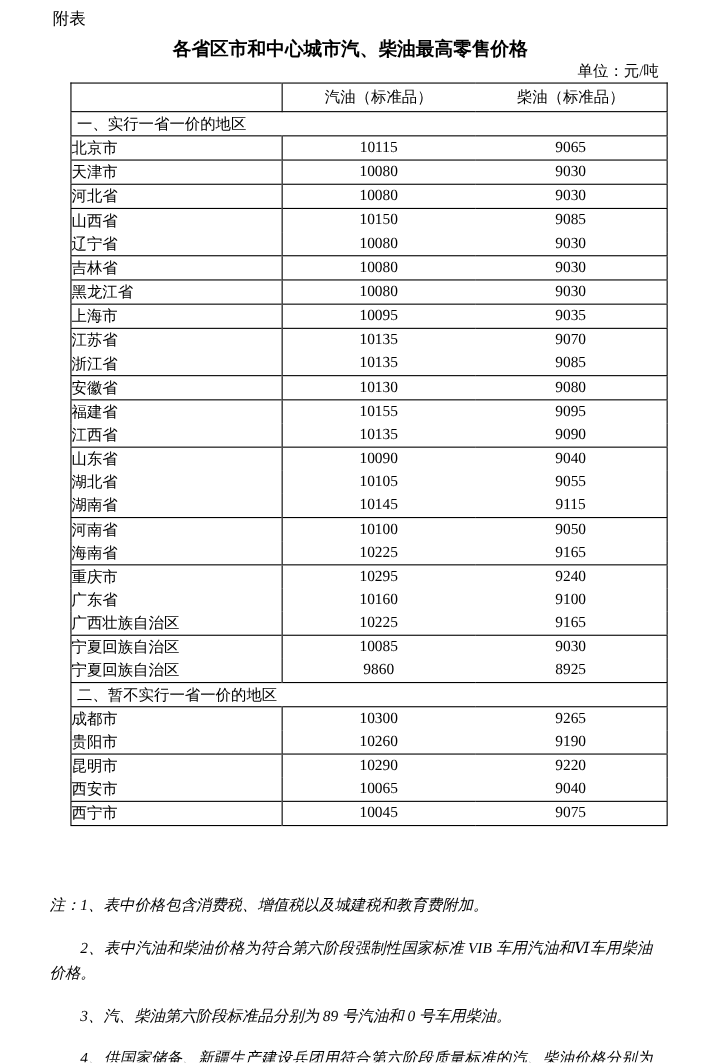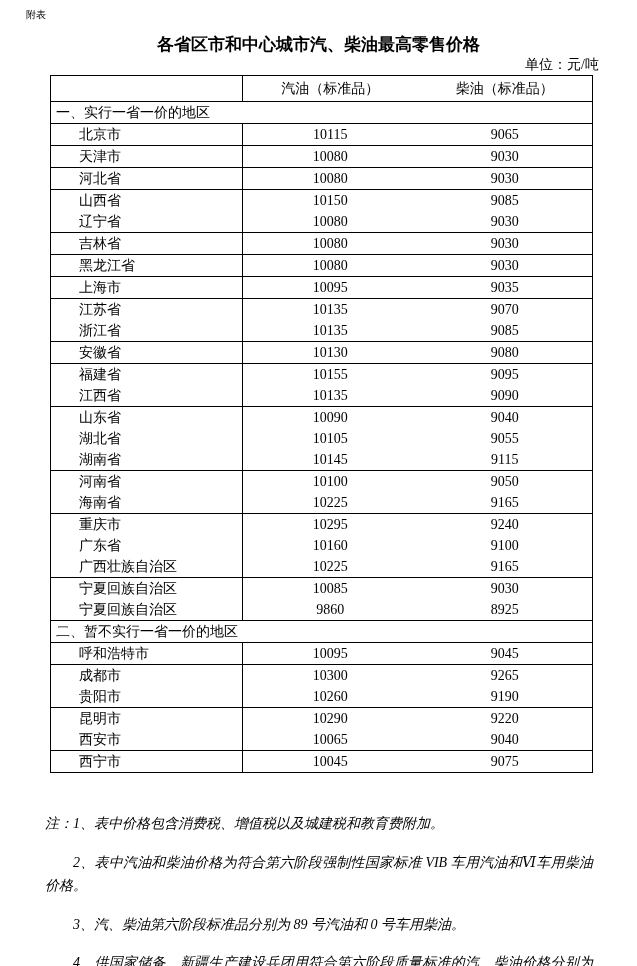--- a/index.html
+++ b/index.html
@@ -11,63 +11,63 @@
     position: relative;
     width: 637px;
     height: 966px;
     background: #ffffff;
     color: #000000;
     font-family: "Liberation Serif", "DejaVu Serif", serif;
     overflow: hidden;
   }
   .top-label {
     position: absolute;
-    left: 26px;
+    left: 48px;
     top: 8px;
-    font-size: 10px;
+    font-size: 15px;
   }
   .doc-title {
     position: absolute;
     left: 0;
     top: 33px;
     width: 637px;
     margin: 0;
     text-align: center;
     font-size: 17px;
     font-weight: bold;
   }
   .unit-label {
     position: absolute;
     right: 38px;
     top: 56px;
     font-size: 14px;
   }
   table.price-table {
     position: absolute;
-    left: 50px;
+    left: 64px;
     top: 75px;
     width: 542px;
     border-collapse: collapse;
     table-layout: fixed;
     border: 1px solid #000;
     font-size: 14px;
   }
   .price-table col.col-region { width: 192px; }
   .price-table col.col-gas    { width: 175px; }
   .price-table col.col-diesel { width: 175px; }
   .price-table th, .price-table td {
     padding: 0;
     height: 21px;
     font-weight: normal;
     white-space: nowrap;
     overflow: hidden;
   }
   .price-table thead th { height: 25px; border-bottom: 1px solid #000; }
   th.c-region, td.c-region { border-right: 1px solid #000; text-align: left; }
-  td.c-region { padding-left: 28px; }
+  td.c-region { }
   th.c-gas, th.c-diesel, td.c-num { text-align: center; }
   tr.rule { border-bottom: 1px solid #000; }
   tr.section-row td {
     padding-left: 5px;
     text-align: left;
   }
   .notes {
     position: absolute;
     left: 30px;
     top: 797px;
@@ -221,25 +221,20 @@
           <td class="c-num">9030</td>
         </tr>
         <tr class="rule">
           <td class="c-region">宁夏回族自治区</td>
           <td class="c-num">9860</td>
           <td class="c-num">8925</td>
         </tr>
         <tr class="section-row rule">
           <td colspan="3">二、暂不实行一省一价的地区</td>
         </tr>
-        <tr class="rule">
-          <td class="c-region">呼和浩特市</td>
-          <td class="c-num">10095</td>
-          <td class="c-num">9045</td>
-        </tr>
         <tr>
           <td class="c-region">成都市</td>
           <td class="c-num">10300</td>
           <td class="c-num">9265</td>
         </tr>
         <tr class="rule">
           <td class="c-region">贵阳市</td>
           <td class="c-num">10260</td>
           <td class="c-num">9190</td>
         </tr>

